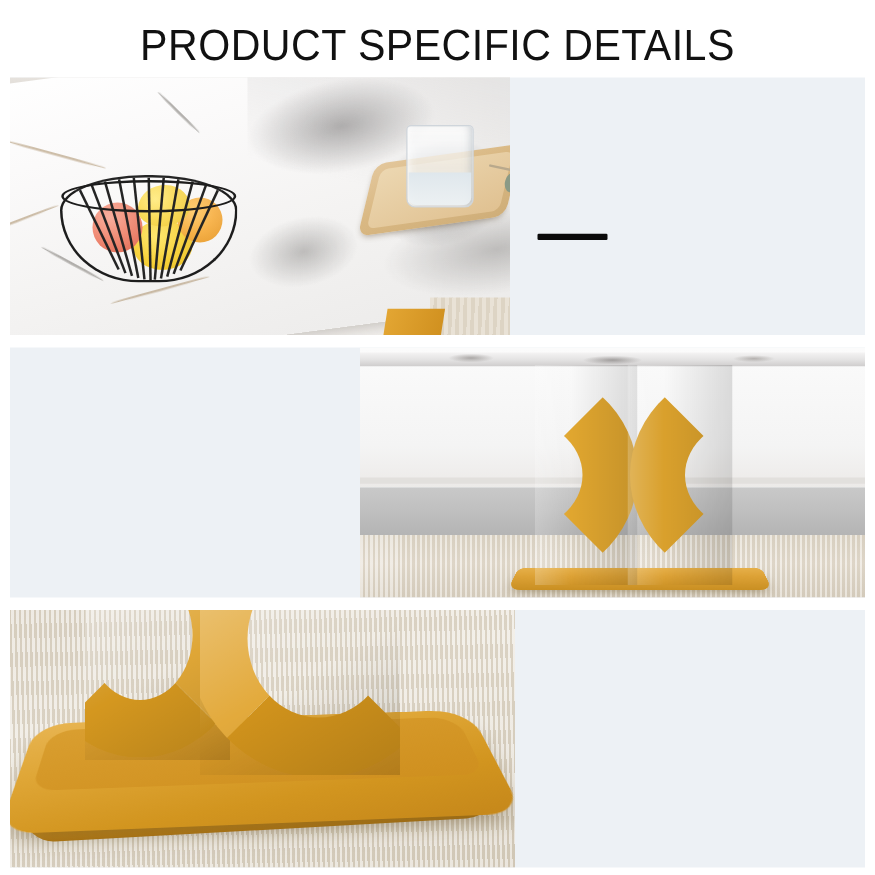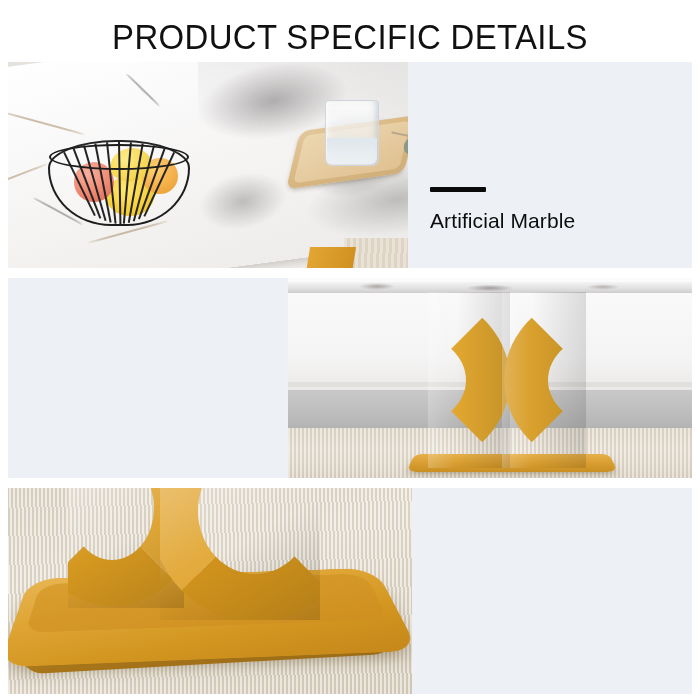--- a/index.html
+++ b/index.html
@@ -379,21 +379,20 @@
           <div class="ph1-wire" style="left:104px; transform:rotate(15deg);"></div>
           <div class="ph1-wire" style="left:116px; transform:rotate(20deg);"></div>
           <div class="ph1-wire" style="left:128px; transform:rotate(25deg);"></div>
         </div>
         <div class="ph1-rim"></div>
       </div>
     </div>
 
     <div class="caption caption-1">
       <span class="rule"></span>
-      <span class="cap-line">Artificial Marble</span>
     </div>
   </div>
 
   <div class="panel panel-2">
 
     <div class="photo photo-2">
       <div class="ph2-wall"></div>
       <div class="ph2-skirt"></div>
       <div class="ph2-floor"></div>
       <div class="ph2-floorline"></div>

